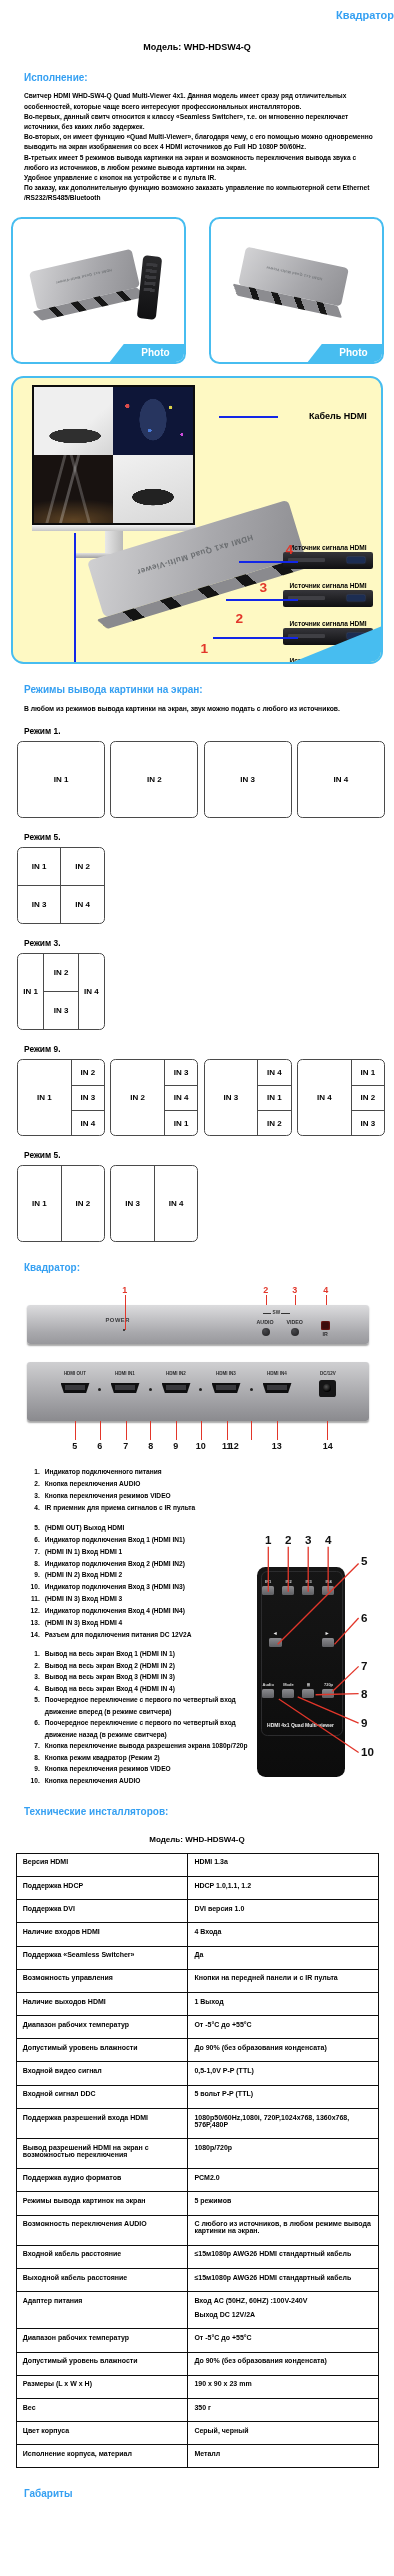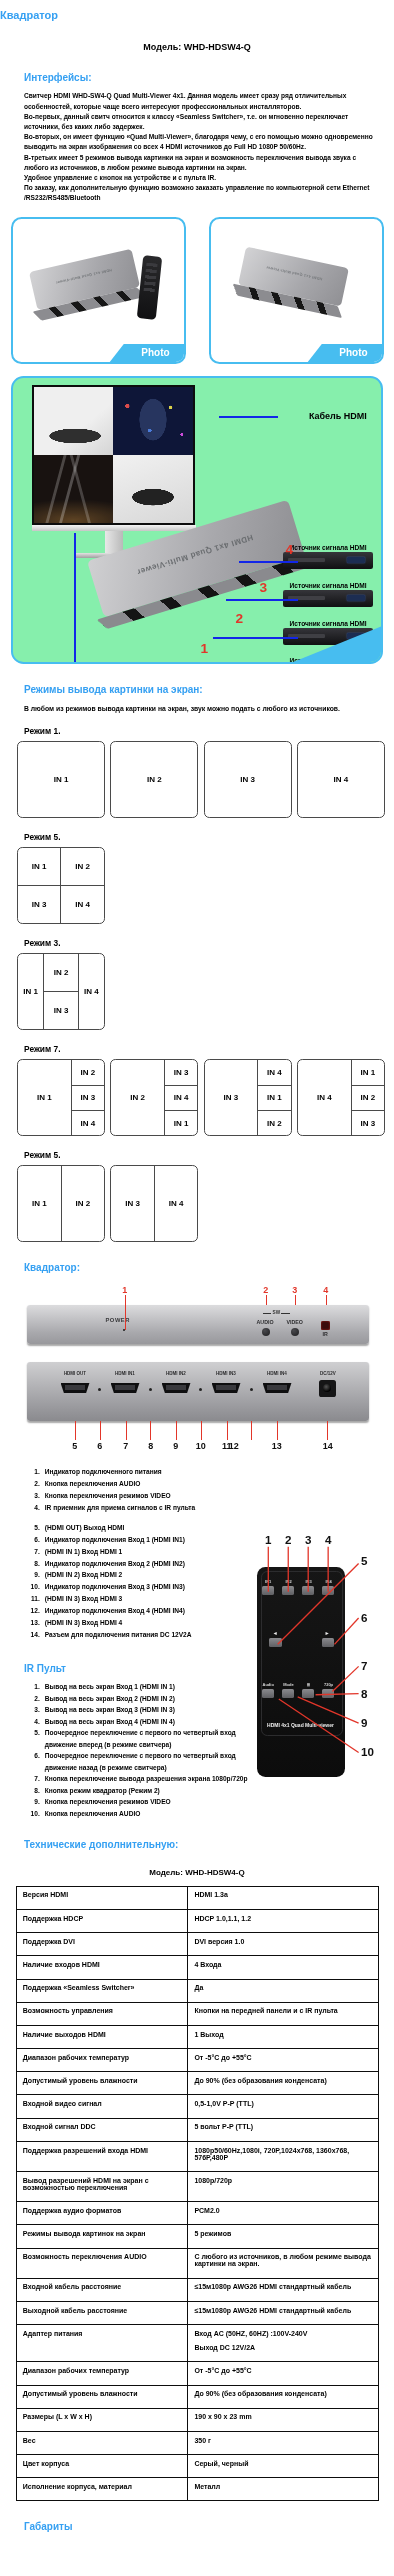--- a/index.html
+++ b/index.html
@@ -1,38 +1,38 @@
 <!DOCTYPE html>
 <html style="font-size:8.4px"><head>
 <meta charset="utf-8">
 <style>
   html,body{margin:0;padding:0;background:#fff;}
   body{width:394px;font-family:"Liberation Sans",sans-serif;color:#000;}
   
-  .title{margin-top:7.4px;text-align:left;color:#35a0f2;font-size:11px;font-weight:bold;line-height:1.5;}
+  .title{margin-top:7.4px;text-align:right;color:#35a0f2;font-size:11px;font-weight:bold;line-height:1.5;}
   .model-line{margin-top:18px;text-align:center;font-size:9px;font-weight:bold;}
   
   .h-blue{color:#35a0f2;font-size:10px;font-weight:bold;margin:20px 0 0 24px;}
   
   .features-body{margin:8.4px 14.7px 0 24px;font-size:6.6px;font-weight:bold;line-height:1.55;white-space:pre-line;}
   
   .photo-row{display:flex;justify-content:space-between;margin:13.7px 10.5px 0 10.5px;}
   .photo-frame{position:relative;width:171px;height:143px;border:2.6px solid #47bdf0;border-radius:10.5px;overflow:hidden;background:#fff;}
   .photo-tag{position:absolute;bottom:-2.1px;right:-11.6px;width:79px;height:20px;background:#47bdf0;transform:skewX(-38deg);}
   .photo-tag span{display:block;transform:skewX(38deg);color:#fff;font-size:10px;font-weight:bold;padding:3.2px 0 0 23px;}
   .p-device{position:absolute;left:19px;top:41px;width:105px;height:39px;transform:rotate(-13deg);border-radius:4.2px;
     background:linear-gradient(115deg,#d3d3d5,#a7a7ab 60%,#909094);}
   .p-device .front{position:absolute;left:-2.1px;bottom:-10.5px;width:102%;height:10.5px;transform:skewX(32deg);border-radius:1.6px;
     background:repeating-linear-gradient(90deg,#8c8c90 0 16px,#161616 16px 23px);}
   .p-device span{display:block;text-align:center;margin-top:13.7px;transform:rotate(180deg);font-size:3.7px;font-weight:bold;color:#74777a;letter-spacing:0.3px;}
   .p-remote{position:absolute;right:25px;top:37px;width:19px;height:63px;background:linear-gradient(#2a2a2c,#101012);border-radius:4.2px;transform:rotate(6deg);}
   .p-remote i{display:block;margin:7.4px auto 0;width:11.6px;height:30.5px;
     background:repeating-linear-gradient(#3a3a3e 0 3.2px,transparent 3.2px 6.3px);}
   
-  .diagram{position:relative;margin:11.6px 10.5px 0 10.5px;width:368px;height:284px;border:2.6px solid #47bdf0;border-radius:12.6px;overflow:hidden;background:#86efac;}
+  .diagram{position:relative;margin:11.6px 10.5px 0 10.5px;width:368px;height:284px;border:2.6px solid #47bdf0;border-radius:12.6px;overflow:hidden;background:#fef9c3;}
   .diagram::after{content:'';position:absolute;right:-18px;bottom:-19px;width:105px;height:39px;background:#47bdf0;transform:rotate(-22deg);}
   .monitor{position:absolute;left:19px;top:7.4px;width:164px;}
   .screen{width:159px;height:136px;border:2.6px solid #0d0d0d;background:#000;display:grid;grid-template-columns:1fr 1fr;grid-template-rows:1fr 1fr;}
   .q1{background:radial-gradient(26px 7.4px at 52% 72%,#2f2f2f 98%,transparent),linear-gradient(140deg,#efefef 0 60%,#d4d4d4);}
   .q2{background:radial-gradient(3.7px 3.7px at 18% 28%,#d94b4b 55%,transparent 60%),radial-gradient(3.2px 3.2px at 46% 64%,#4b7bd9 55%,transparent 60%),radial-gradient(3.2px 3.2px at 72% 30%,#d9d04b 55%,transparent 60%),radial-gradient(2.6px 2.6px at 86% 70%,#cc4bd9 55%,transparent 60%),radial-gradient(13.7px 21px at 50% 48%,#27355f 98%,transparent),#0e1638;}
   .q3{background:linear-gradient(105deg,transparent 30%,rgba(255,255,255,.22) 31% 33%,transparent 34% 44%,rgba(255,255,255,.25) 45% 47%,transparent 48%),linear-gradient(75deg,transparent 55%,rgba(255,255,255,.2) 56% 58%,transparent 59%),radial-gradient(74px 21px at 50% 96%,rgba(255,180,80,.3),transparent),#181210;}
   .q4{background:radial-gradient(21px 8.4px at 50% 62%,#222 98%,transparent),linear-gradient(160deg,#f1f1f1,#d7d7d7);}
   .m-bar{height:5.8px;background:linear-gradient(#f4f4f4,#c6c6c6);width:164px;}
   .m-neck{width:18px;height:22px;margin:0 auto;background:linear-gradient(90deg,#e8e8e8,#b9b9b9);}
   .m-base{width:79px;height:4.7px;border-radius:3.2px;background:linear-gradient(#e2e2e2,#9f9f9f);margin:0 auto;}
@@ -119,21 +119,21 @@
   table.specs td.val{white-space:pre-line;}
 </style>
 </head>
 <body>
 
 <div class="title">
   <div>Квадратор</div>
 </div>
 <div class="model-line">Модель: WHD-HDSW4-Q</div>
 
-<div class="h-blue">Интерфейсы:</div>
+<div class="h-blue">Исполнение:</div>
 <div class="features-body">Свитчер HDMI WHD-SW4-Q Quad Multi-Viewer 4x1. Данная модель имеет сразу ряд отличительных особенностей, которые чаще всего интересуют профессиональных инсталляторов.
 Во-первых, данный свитч относится к классу «Seamless Switcher», т.е. он мгновенно переключает источники, без каких либо задержек.
 Во-вторых, он имеет функцию «Quad Multi-Viewer», благодаря чему, с его помощью можно одновременно выводить на экран изображения со всех 4 HDMI источников до Full HD 1080P 50/60Hz.
 В-третьих имеет 5 режимов вывода картинки на экран и возможность переключения вывода звука с любого из источников, в любом режиме вывода картинки на экран.
 Удобное управление с кнопок на устройстве и с пульта IR.
 По заказу, как дополнительную функцию возможно заказать управление по компьютерной сети Ethernet /RS232/RS485/Bluetooth</div>
 
 <div class="photo-row">
   <div class="photo-frame">
     <div class="p-device">
@@ -242,21 +242,21 @@
       <div class="mcell left">IN 1</div>
       <div class="mid">
         <div class="mcell">IN 2</div>
         <div class="mcell">IN 3</div>
       </div>
       <div class="mcell right">IN 4</div>
     </div>
   </div>
 </div>
 
-<div class="mode-title">Режим 7.</div>
+<div class="mode-title">Режим 9.</div>
 <div class="mode-row">
   <div class="mbox m4box">
     <div class="mcell main">IN 1</div>
     <div class="side">
       <div class="mcell">IN 2</div>
       <div class="mcell">IN 3</div>
       <div class="mcell">IN 4</div>
     </div>
   </div>
   <div class="mbox m4box">
@@ -385,21 +385,20 @@
       <li>(HDMI IN 1) Вход HDMI 1</li>
       <li>Индикатор подключения Вход 2 (HDMI IN2)</li>
       <li>(HDMI IN 2) Вход HDMI 2</li>
       <li>Индикатор подключения Вход 3 (HDMI IN3)</li>
       <li>(HDMI IN 3) Вход HDMI 3</li>
       <li>Индикатор подключения Вход 4 (HDMI IN4)</li>
       <li>(HDMI IN 3) Вход HDMI 4</li>
       <li>Разъем для подключения питания DC 12V2A</li>
     </ol>
 
-  <div class="h-blue" style="margin-top:22px;">IR Пульт</div>
   <ol id="remote-list" start="1">
       <li>Вывод на весь экран Вход 1 (HDMI IN 1)</li>
       <li>Вывод на весь экран Вход 2 (HDMI IN 2)</li>
       <li>Вывод на весь экран Вход 3 (HDMI IN 3)</li>
       <li>Вывод на весь экран Вход 4 (HDMI IN 4)</li>
       <li>Поочередное переключение с первого по четвертый вход движение вперед (в режиме свитчера)</li>
       <li>Поочередное переключение с первого по четвертый вход движение назад (в режиме свитчера)</li>
       <li>Кнопка переключение вывода разрешения экрана 1080p/720p</li>
       <li>Кнопка режим квадратор (Режим 2)</li>
       <li>Кнопка переключения режимов VIDEO</li>
@@ -455,21 +454,21 @@
         <div class="rc-num" style="left: 115px; top: 21px;">5</div>
         <div class="rc-num" style="left: 115px; top: 78px;">6</div>
         <div class="rc-num" style="left: 115px; top: 126px;">7</div>
         <div class="rc-num" style="left: 115px; top: 154px;">8</div>
         <div class="rc-num" style="left: 115px; top: 183px;">9</div>
         <div class="rc-num" style="left: 115px; top: 212px;">10</div>
       </div>
   </div>
 </div>
 
-<div class="h-blue">Технические дополнительную:</div>
+<div class="h-blue">Технические инсталляторов:</div>
 <div class="spec-model">Модель: WHD-HDSW4-Q</div>
 <table class="specs">
     <tbody id="spec-rows">
       <tr>
         <td class="lbl">Версия HDMI</td>
         <td class="val">HDMI 1.3a</td>
       </tr>
       <tr>
         <td class="lbl">Поддержка HDCP</td>
         <td class="val">HDCP 1.0,1.1, 1.2</td>

